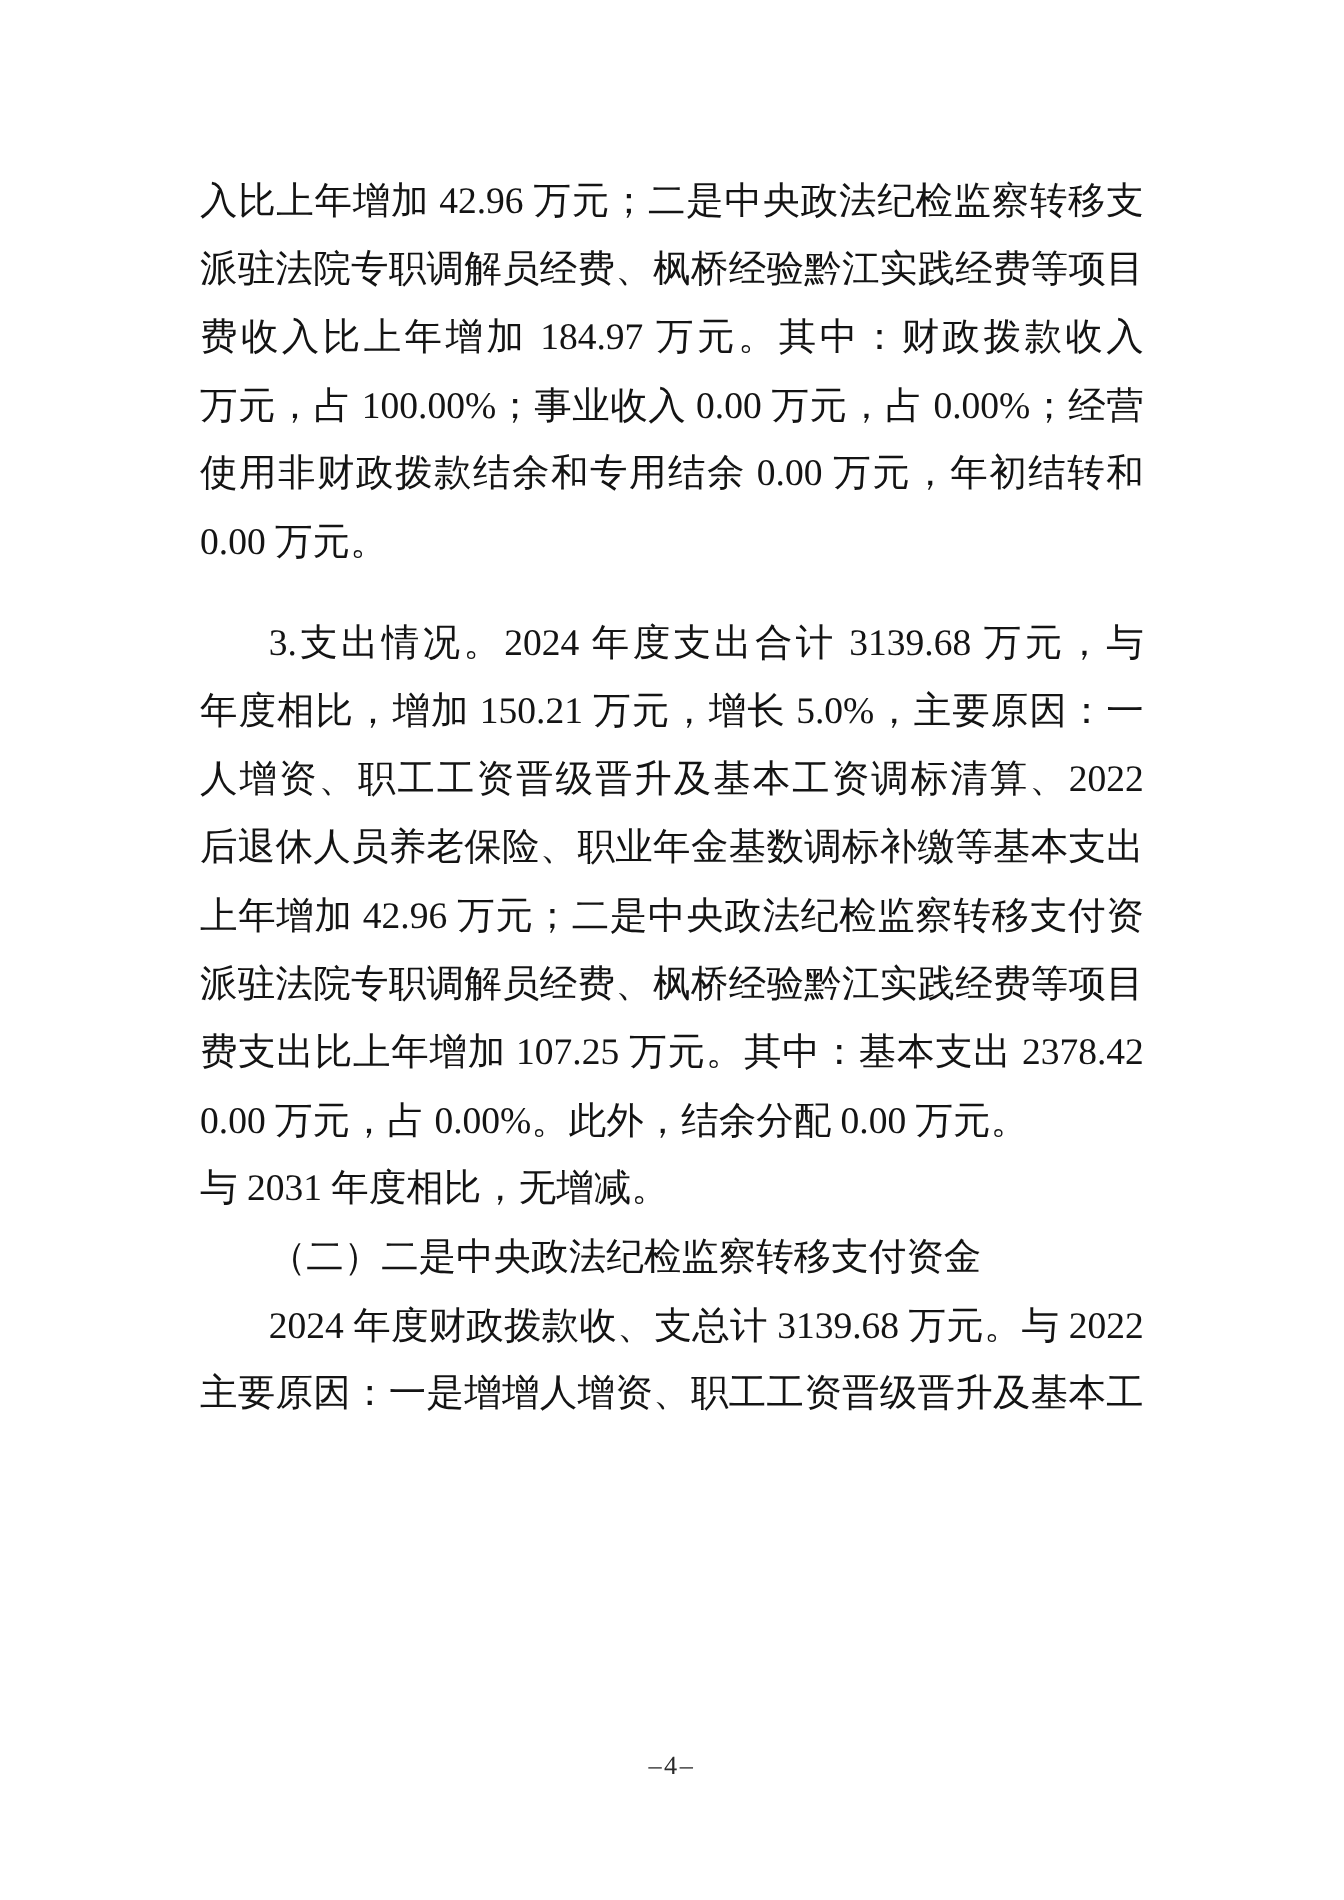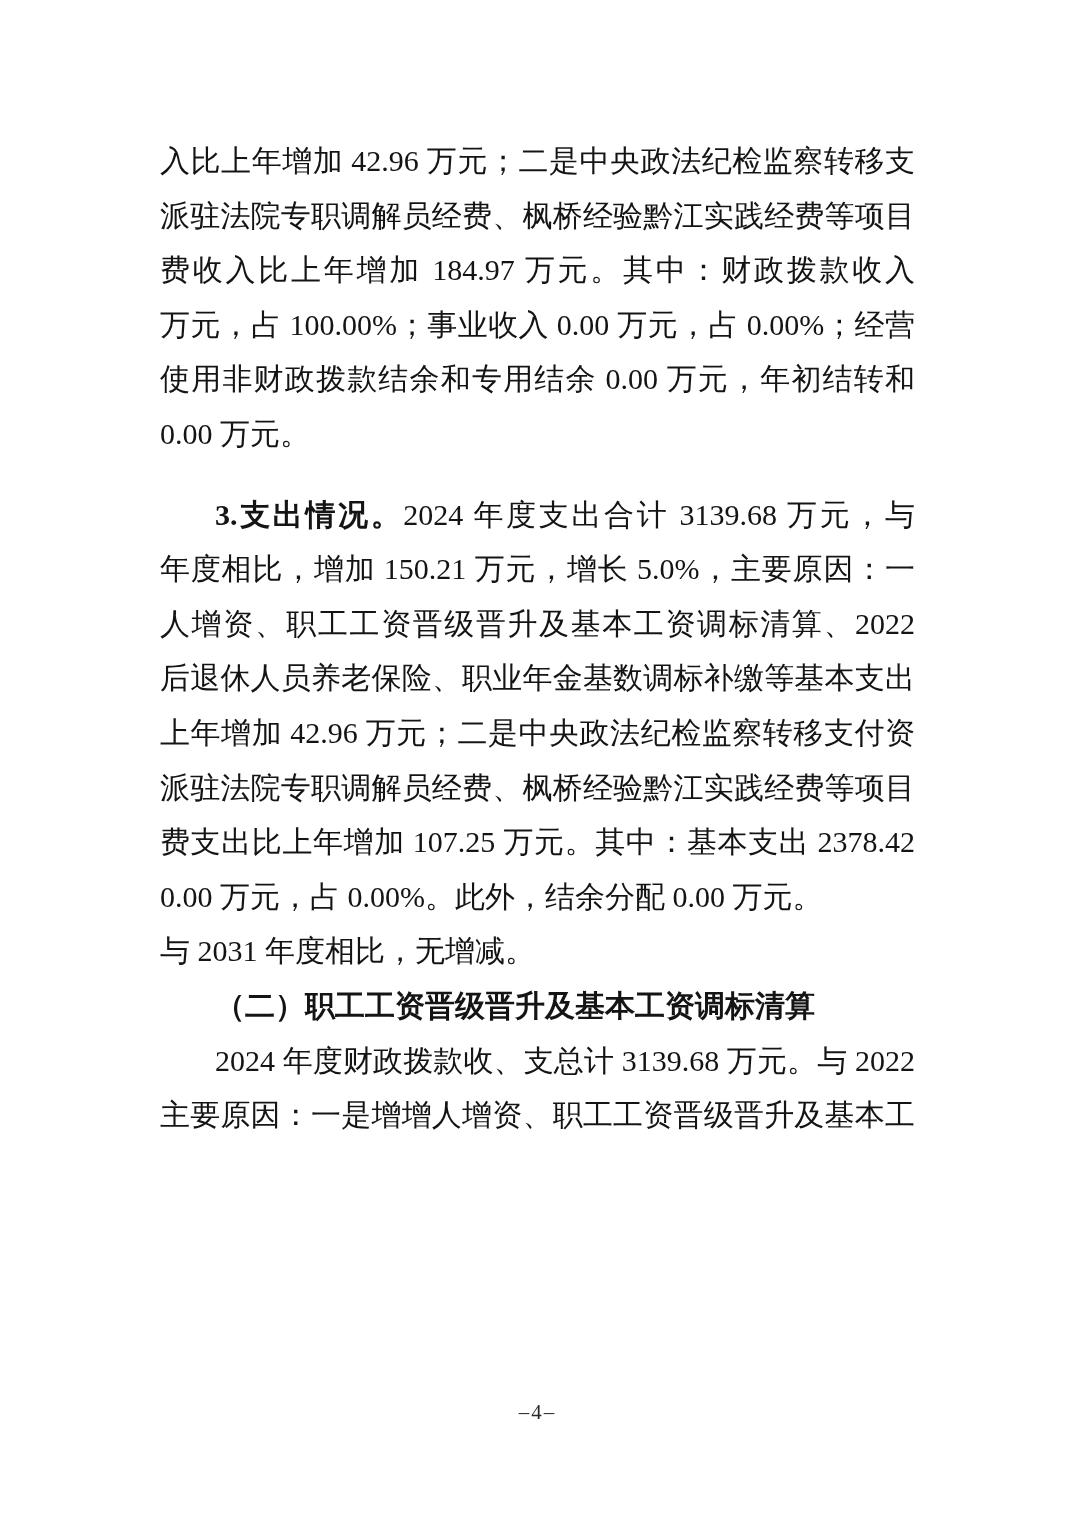--- a/index.html
+++ b/index.html
@@ -22,21 +22,21 @@
     height: 54.6px;
     line-height: 54.6px;
     text-align: justify;
     text-justify: inter-character;
     overflow: hidden;
     white-space: normal;
   }
   .line.fill { text-align-last: justify; }
   .line.indent { padding-left: 55px; }
   .line.space-before { margin-top: 26px; }
-  .lead-bold { font-weight: 700; }
+  .lead-bold { font-weight: 400; }
   .page-number {
     position: absolute;
     top: 1400px;
     left: 0;
     width: 100%;
     text-align: center;
     font-size: 21px;
     letter-spacing: 2px;
     color: #2a2a2a;
   }
@@ -53,18 +53,18 @@
     <div class="line"><span>0.00 万元。</span></div>
     <div class="line fill indent space-before"><span class="lead-bold">3.支出情况。</span><span>2024 年度支出合计 3139.68 万元，与 2023</span></div>
     <div class="line fill"><span>年度相比，增加 150.21 万元，增长 5.0%，主要原因：一是增</span></div>
     <div class="line fill"><span>人增资、职工工资晋级晋升及基本工资调标清算、2022 年以</span></div>
     <div class="line fill"><span>后退休人员养老保险、职业年金基数调标补缴等基本支出比</span></div>
     <div class="line fill"><span>上年增加 42.96 万元；二是中央政法纪检监察转移支付资金、</span></div>
     <div class="line fill"><span>派驻法院专职调解员经费、枫桥经验黔江实践经费等项目经</span></div>
     <div class="line fill"><span>费支出比上年增加 107.25 万元。其中：基本支出 2378.42 万</span></div>
     <div class="line"><span>0.00 万元，占 0.00%。此外，结余分配 0.00 万元。</span></div>
     <div class="line"><span>与 2031 年度相比，无增减。</span></div>
-    <div class="line indent"><span class="lead-bold">（二）职工工资晋级晋升及基本工资调标清算</span></div>
+    <div class="line indent"><span class="lead-bold">（二）二是中央政法纪检监察转移支付资金</span></div>
     <div class="line fill indent"><span>2024 年度财政拨款收、支总计 3139.68 万元。与 2022</span></div>
     <div class="line fill"><span>主要原因：一是增增人增资、职工工资晋级晋升及基本工资</span></div>
   </div>
 
 <div class="page-number">–4–</div>
 
 </body></html>

